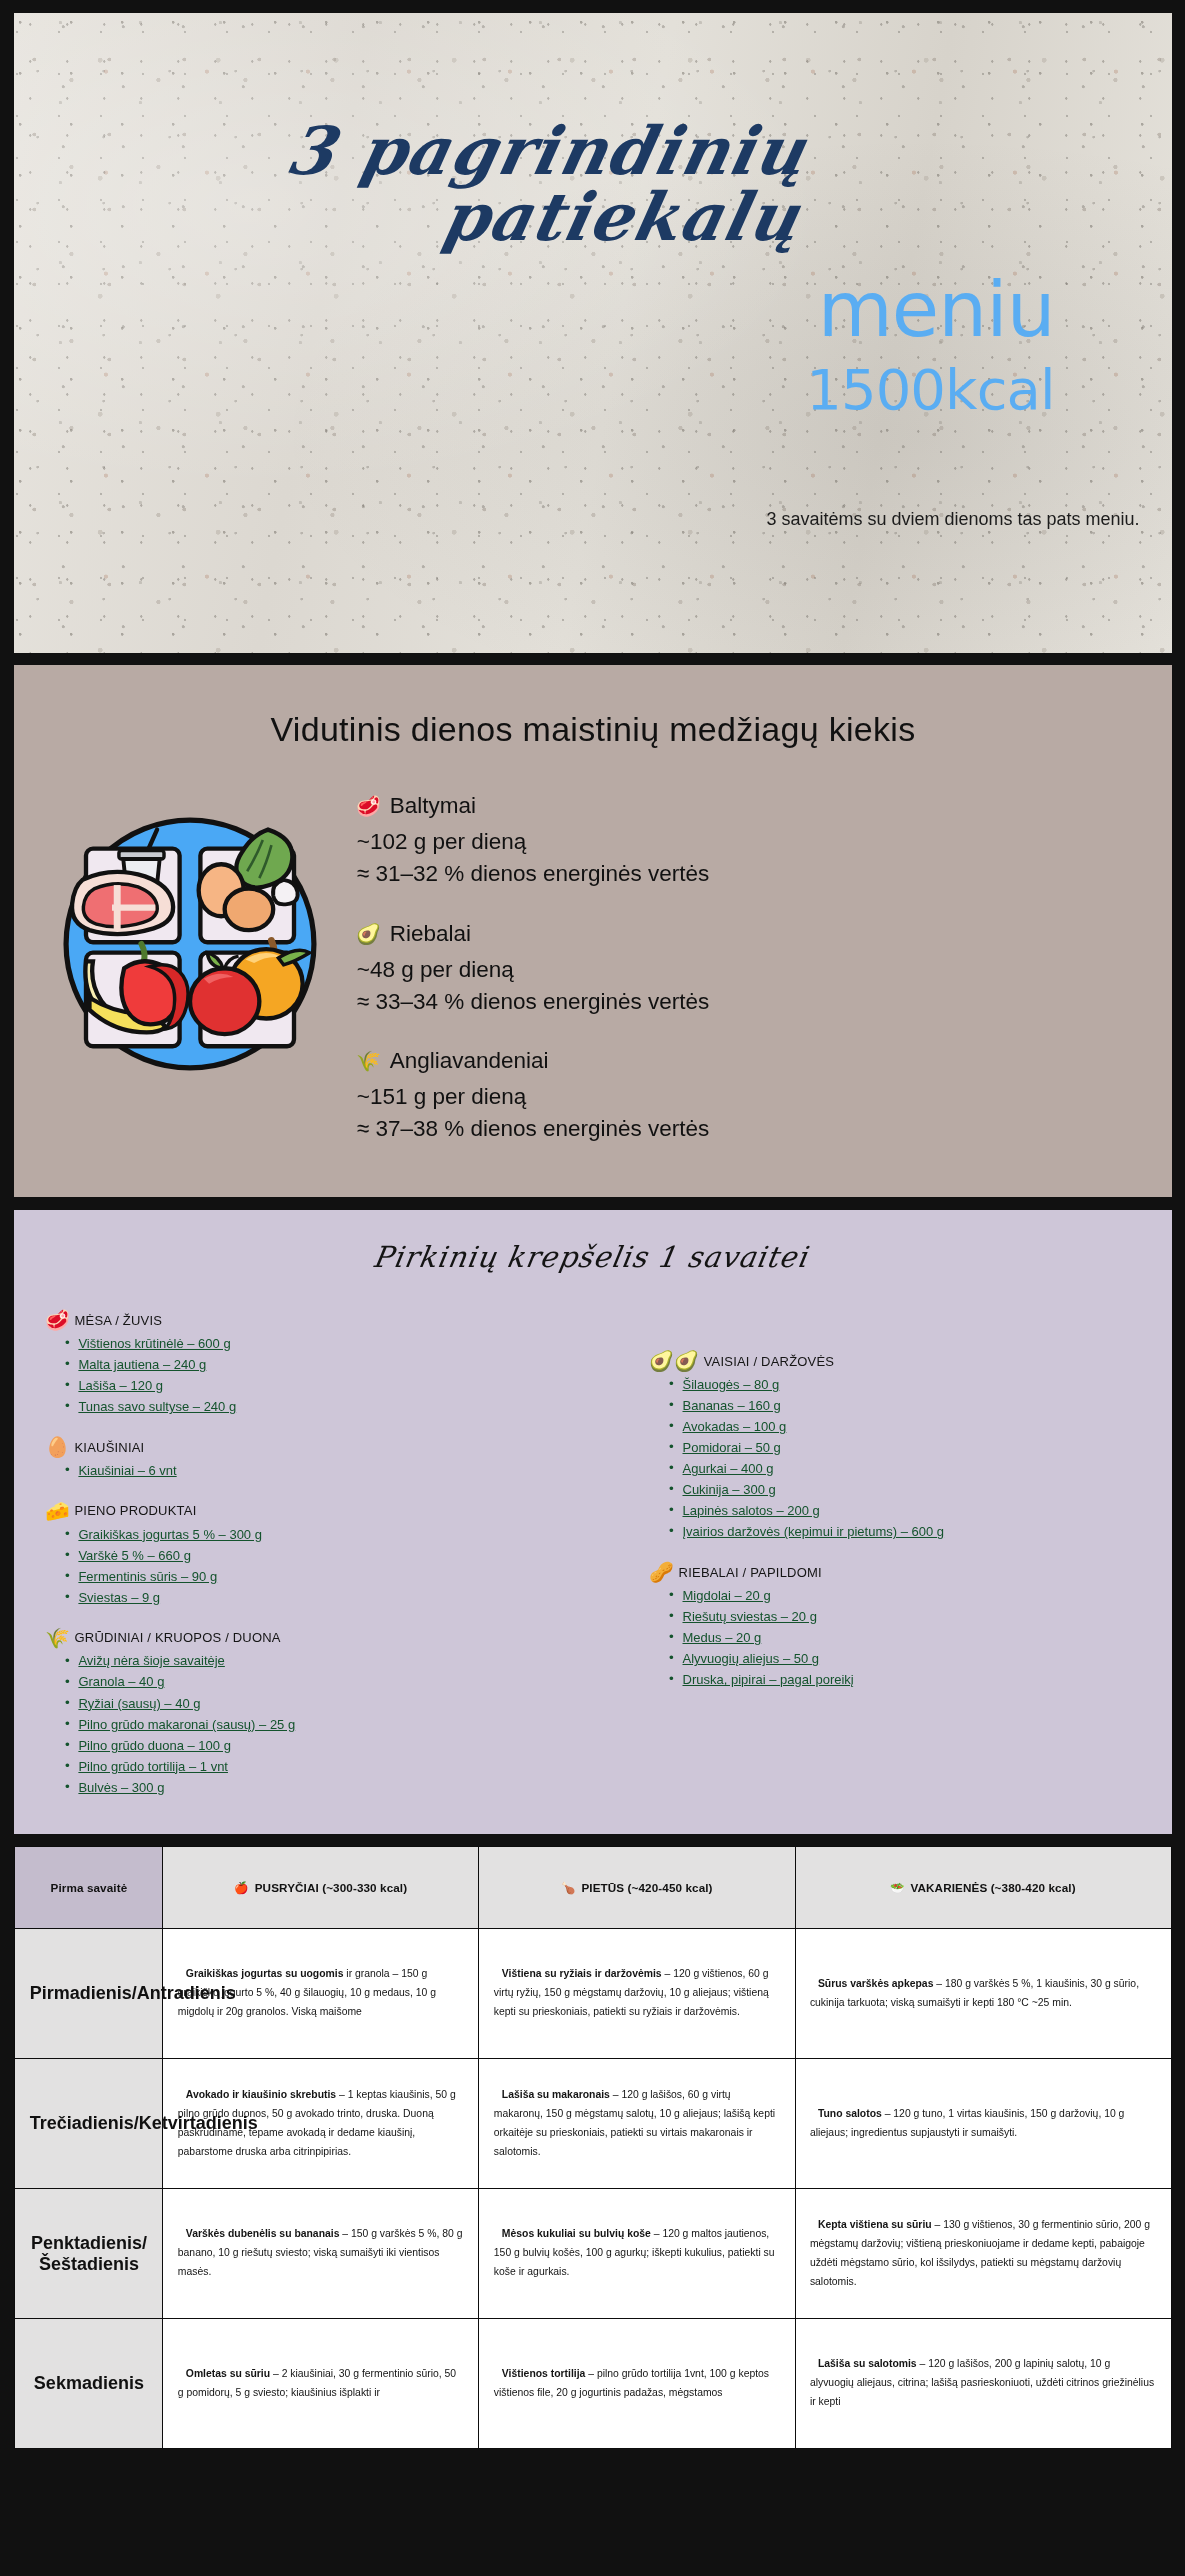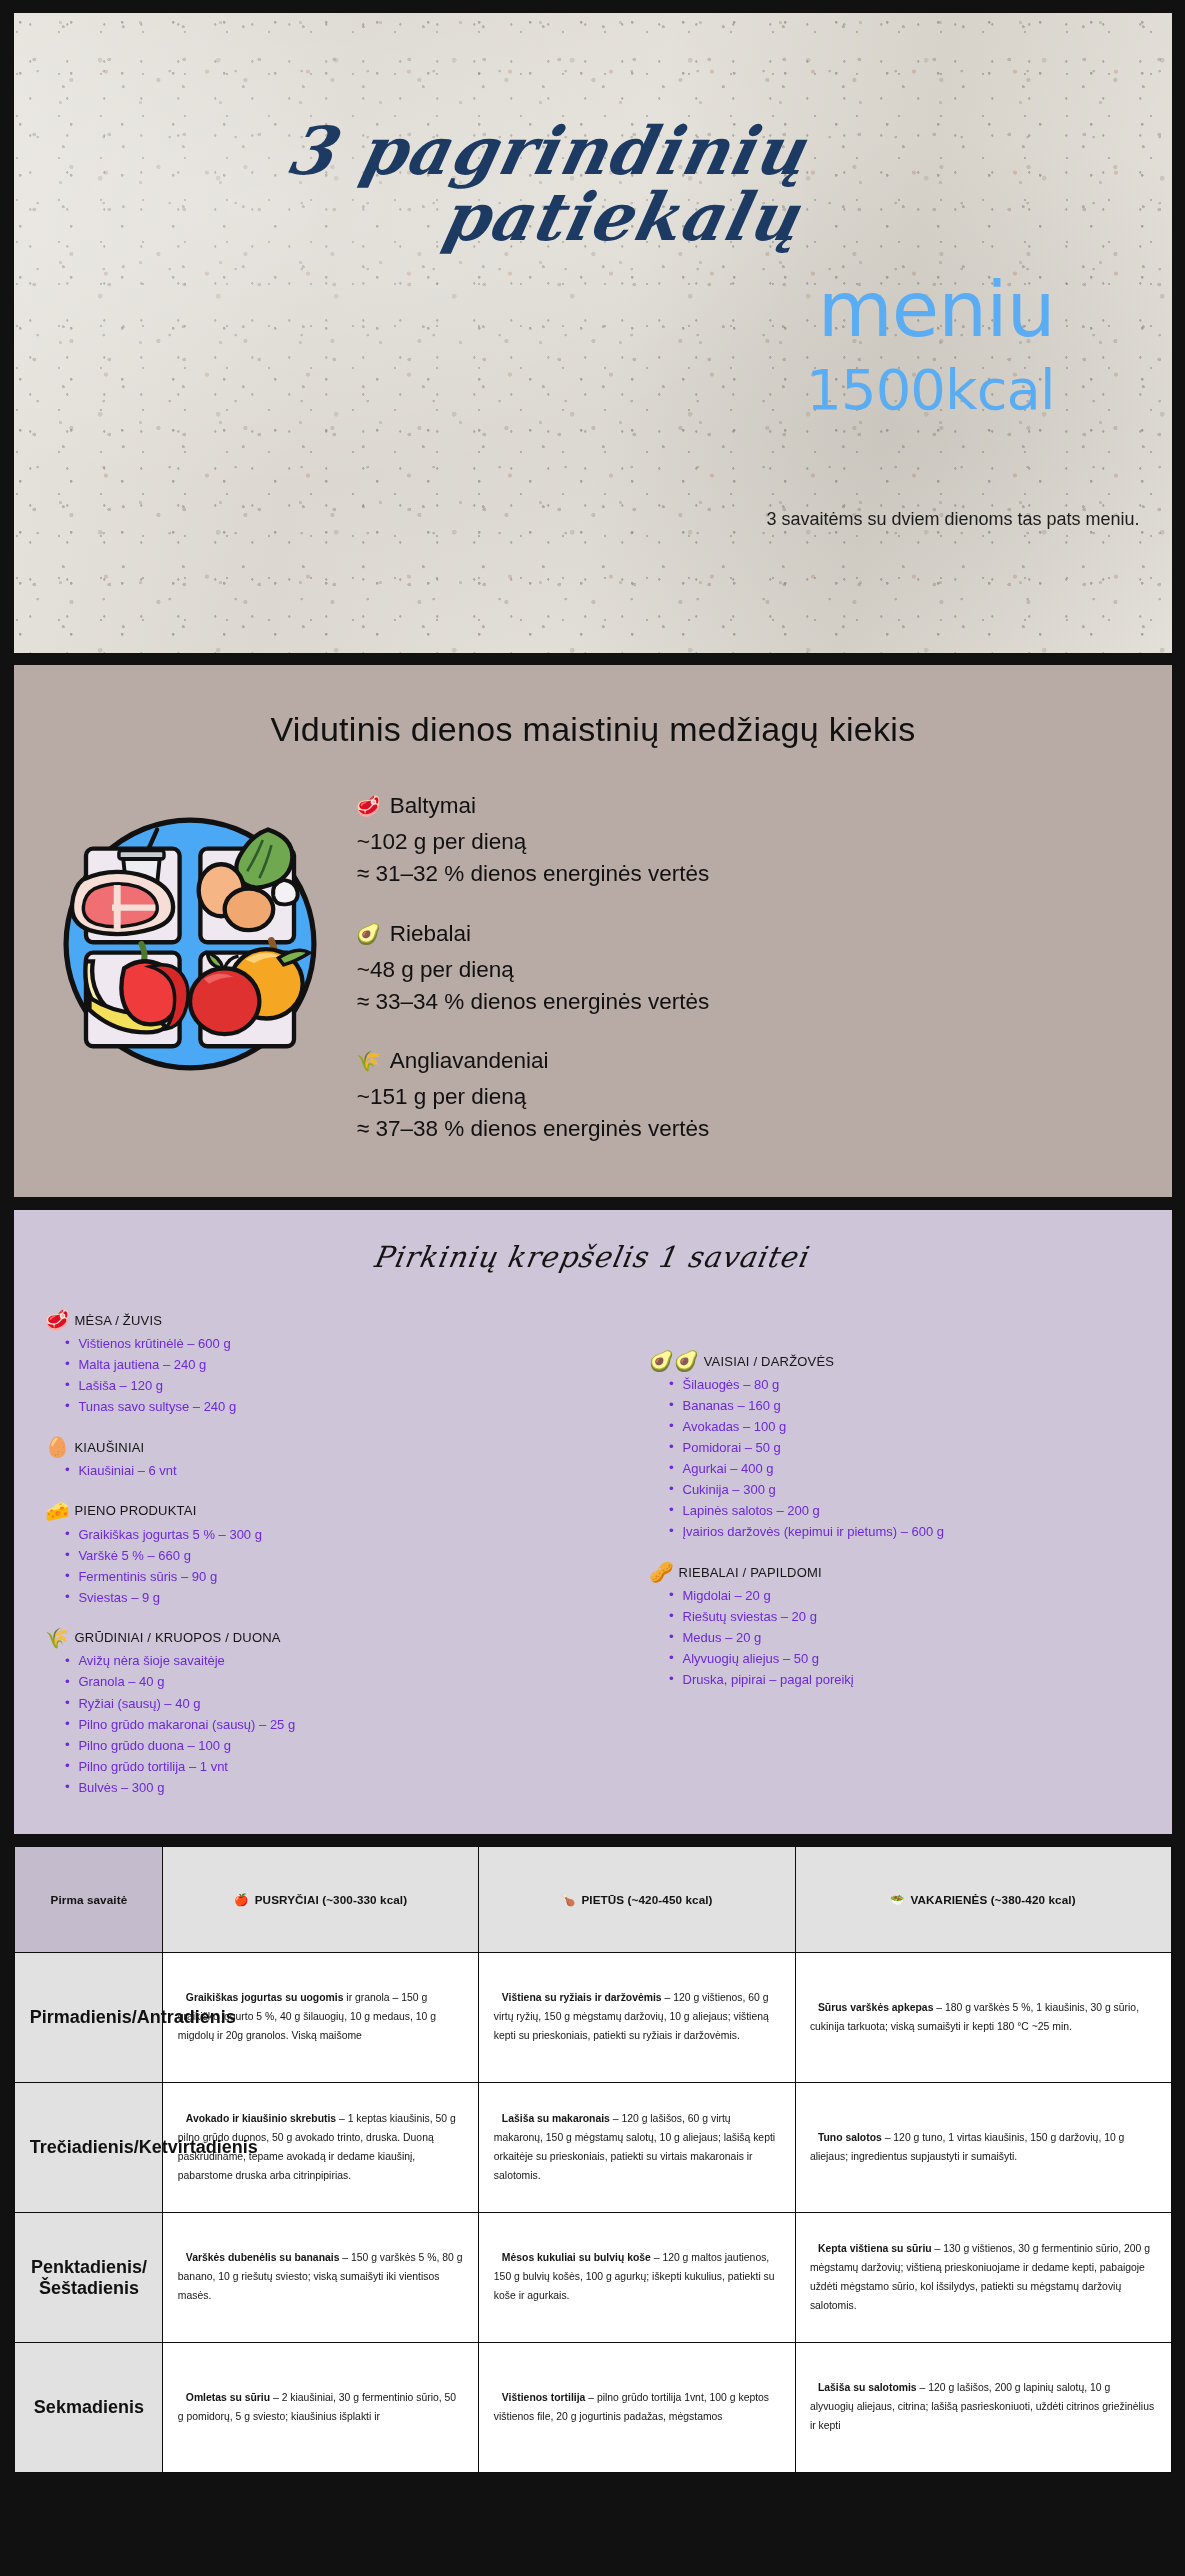--- a/index.html
+++ b/index.html
@@ -135,24 +135,25 @@
     font-size: 13px;
     font-weight: 400;
     color: #151515;
     letter-spacing: 0.2px;
     margin-bottom: 2.7px;
     display: flex; align-items: center; gap: 4.5px;
   }
   .shop-list { list-style: none; margin: 0; padding: 0 0 0 20px; }
   .shop-list li {
     font-size: 13px;
-    color: #6d28d9;
+    color: #14532d;
     line-height: 1.62;
     position: relative;
     padding-left: 13.5px;
+    text-decoration: underline;
   }
   .shop-list li::before {
     content: "•";
     position: absolute;
     left: 0;
     top: -0.9px;
     font-size: 13.5px;
   }
 
   
@@ -162,21 +163,21 @@
     border-collapse: collapse;
     table-layout: fixed;
     background: #e2e1e1;
   }
   table.menu th, table.menu td {
     border: 1.8px solid #0d0d0d;
     vertical-align: middle;
     padding: 12.6px 14.4px;
   }
   table.menu thead th {
-    height: 106px;
+    height: 82px;
     text-align: center;
     font-size: 11.7px;
     font-weight: 700;
     color: #121212;
     letter-spacing: 0.1px;
   }
   table.menu thead th.weekcol { background: #c4bccd; }
   table.menu col.c0 { width: 148px; }
   table.menu col.c1 { width: 316px; }
   table.menu col.c2 { width: 316px; }

